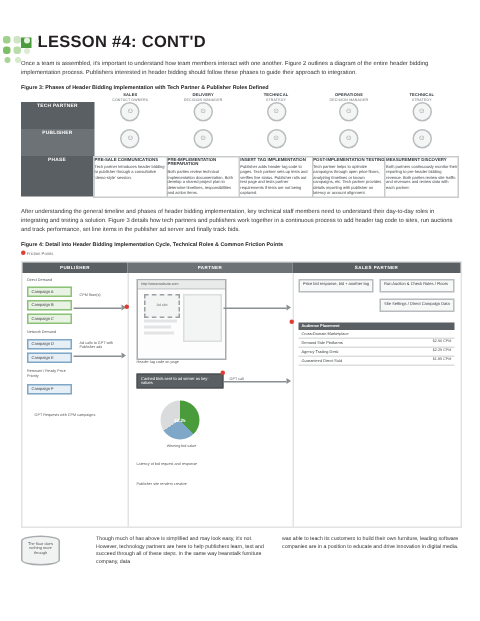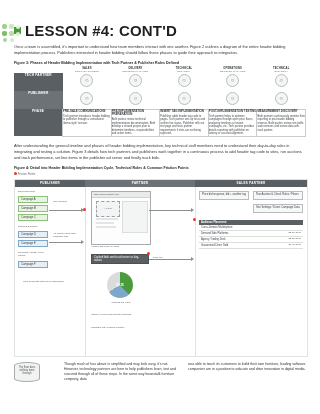--- a/index.html
+++ b/index.html
@@ -12,21 +12,21 @@
   }
   .page{position:relative;width:320px;height:414px;box-sizing:border-box;padding:0 14px;}
 
   
   .corner{position:absolute;top:0;left:0;width:46px;height:30px;}
   .leaf{position:absolute;border-radius:2px;}
 
   
   .lesson-head{display:flex;align-items:center;gap:4px;margin-top:22px;}
   .lesson-square{width:7px;height:7px;background:#4a9b3c;}
-  .lesson-title{font-size:15px;font-weight:bold;letter-spacing:.2px;color:#231f20;}
+  .lesson-title{font-size:11px;font-weight:bold;letter-spacing:.2px;color:#231f20;}
 
   .intro{font-size:3.9px;line-height:1.5;margin-top:5px;color:#333;max-width:292px;}
 
   .fig-title{font-size:3.6px;font-weight:bold;margin-top:5px;margin-bottom:2px;color:#231f20;}
 
   
   .tbl{width:292px;border-collapse:collapse;table-layout:fixed;}
   .tbl td,.tbl th{vertical-align:top;padding:0;}
   .rowlabel{
     width:26px;background:#5a5f63;color:#fff;font-size:3.2px;font-weight:bold;

